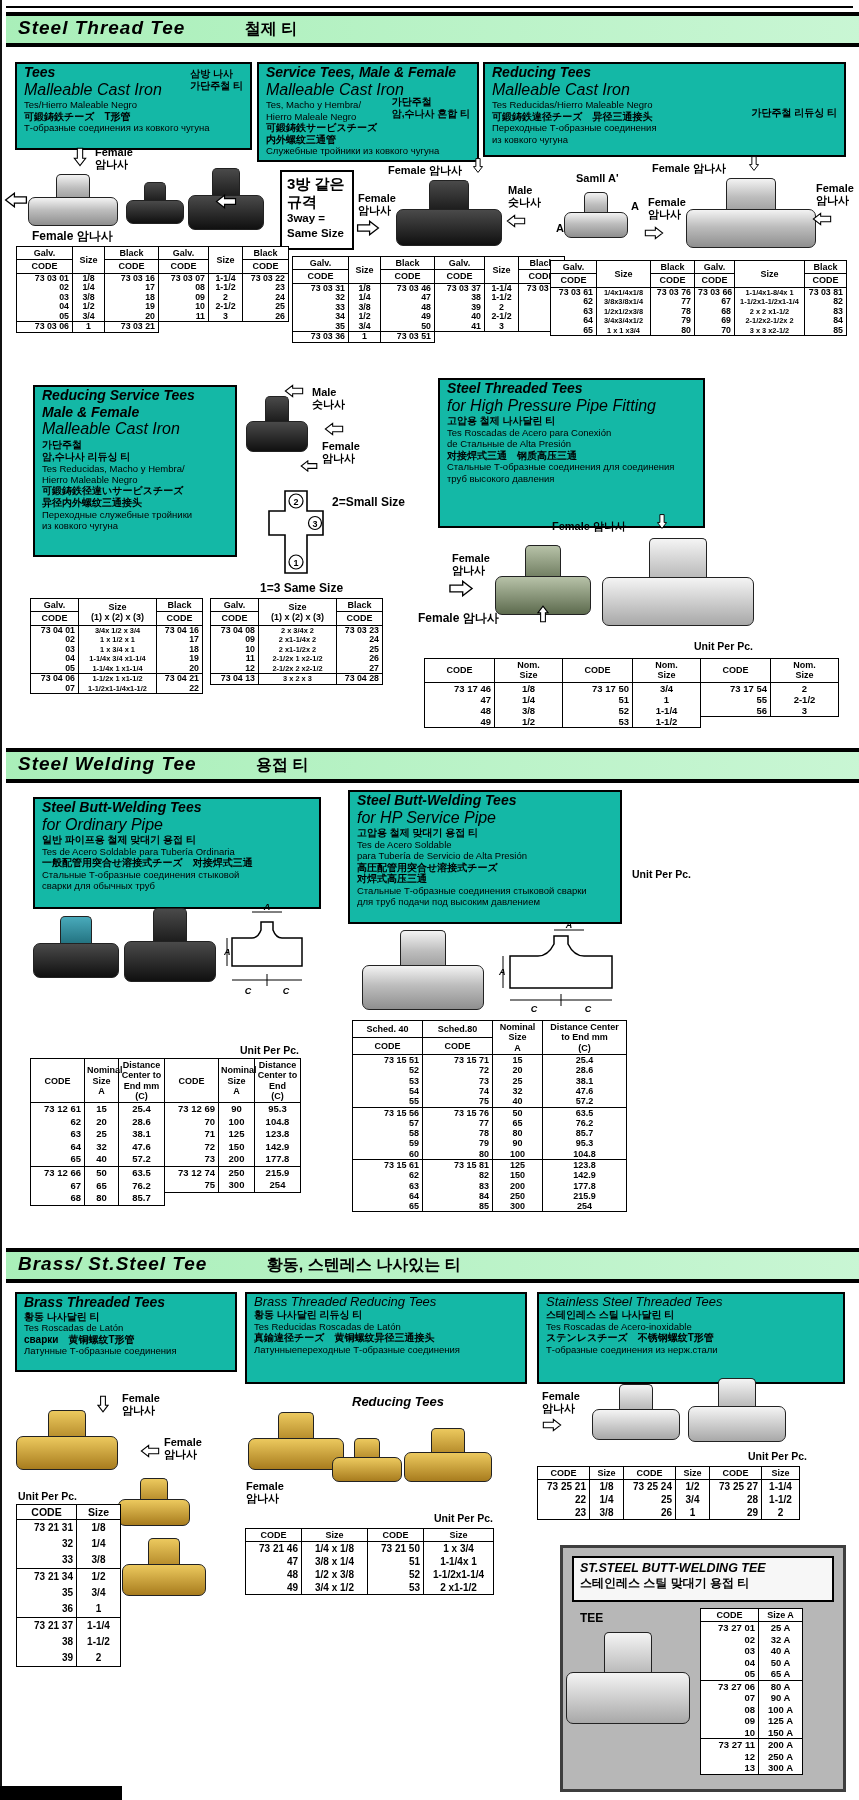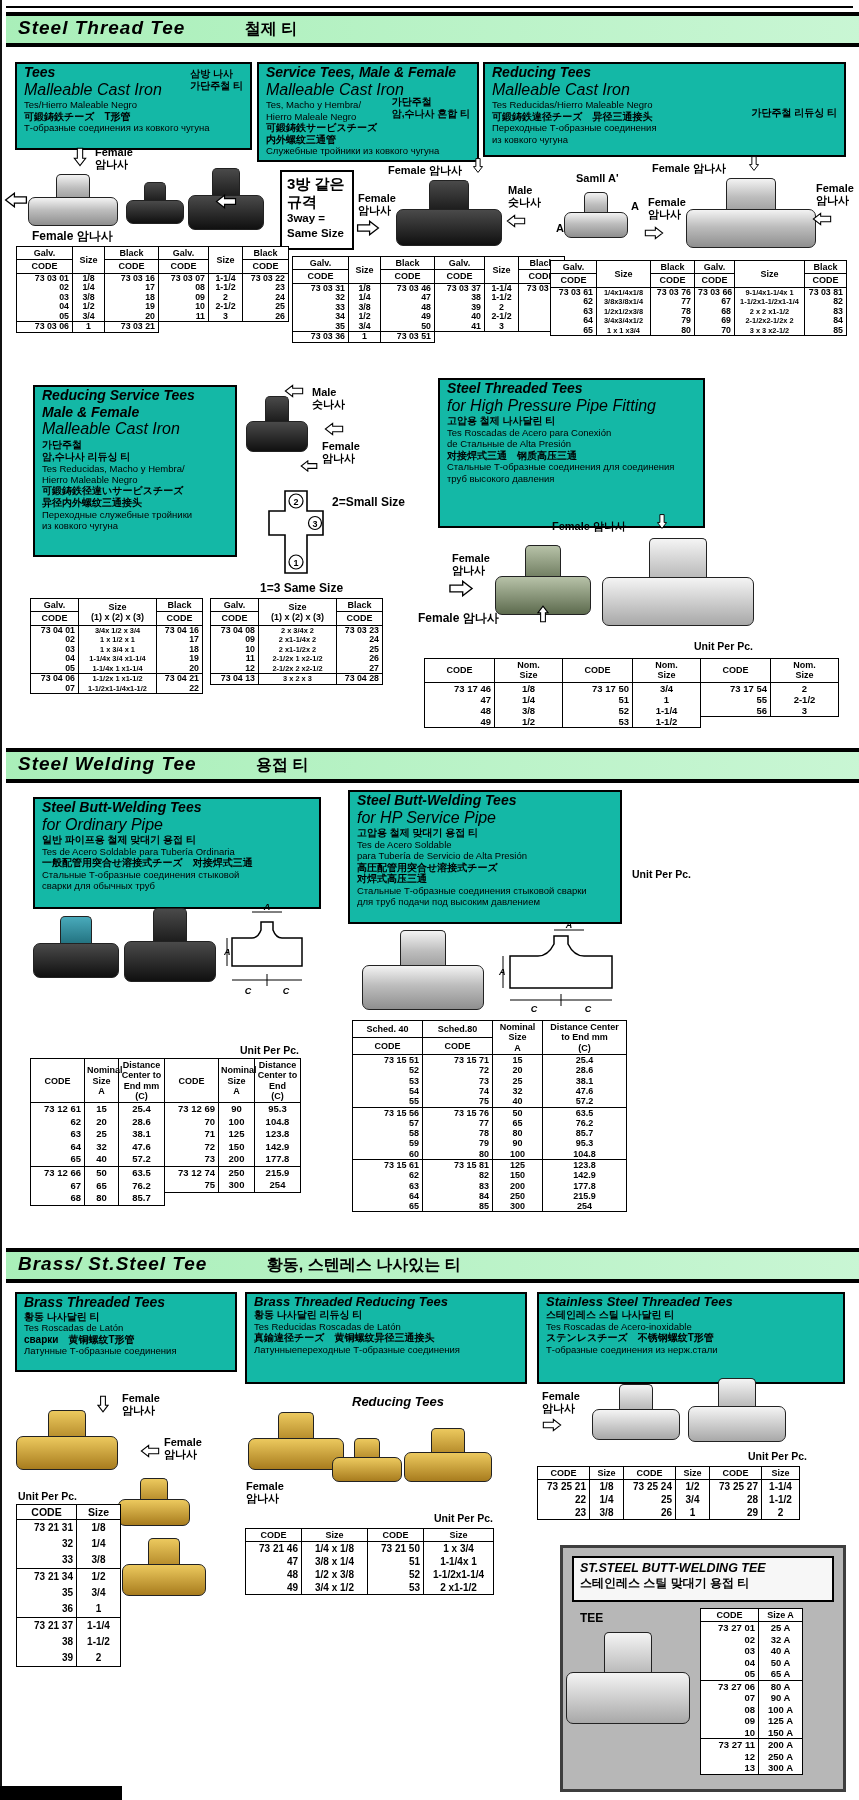--- a/index.html
+++ b/index.html
@@ -6,21 +6,21 @@
   body{width:859px;height:1800px;position:relative;background:#fff;font-family:"Liberation Sans",sans-serif;overflow:hidden}
   .abs{position:absolute}
   
   .bar{position:absolute;left:6px;width:847px;height:26px;background:linear-gradient(90deg,#a9efb9,#c9f6d4);border-top:4px solid #000;border-bottom:4px solid #000;padding-top:1px;padding-left:12px;box-sizing:content-box}
   .bar-en{font-style:italic;font-weight:bold;font-size:19px;letter-spacing:1px}
   .bar-ko{font-weight:bold;font-size:16px;margin-left:55px}
   
   .ibox{position:absolute;background:#14b8a6;border:2.5px solid #000;box-sizing:border-box;padding:0 7px;overflow:hidden}
   .bx{line-height:1.18;white-space:nowrap}
   .bx.t1{font-style:italic;font-weight:bold;font-size:14px}
-  .bx.t1b{font-style:italic;font-weight:bold;font-size:13px}
+  .bx.t1b{font-style:italic;font-weight:normal;font-size:13px}
   .bx.t2{font-style:italic;font-weight:normal;font-size:16px}
   .bx.ko1{font-weight:bold;font-size:10px}
   .bx.es{font-size:9.5px}
   .bx.cj{font-weight:bold;font-size:10px}
   .bx.ru{font-size:9.5px}
   .bx.kt1{font-style:italic;font-weight:bold;font-size:12.5px}
   .bx.kt2{font-weight:bold;font-size:12px}
   .bx-right{position:absolute;right:7px;text-align:left}
   
   .lbl{position:absolute;font-weight:bold;font-size:11px;line-height:12px;white-space:nowrap}
@@ -411,21 +411,21 @@
           <th>CODE</th>
           <th>CODE</th>
         </tr>
       </thead>
       <tbody>
         <tr>
           <td class="code">73 03 61</td>
           <td class="size">1/4x1/4x1/8</td>
           <td class="code">73 03 76</td>
           <td class="code">73 03 66</td>
-          <td class="size">9-1/4x1-1/4x 1</td>
+          <td class="size">1-1/4x1-8/4x 1</td>
           <td class="code">73 03 81</td>
         </tr>
         <tr>
           <td class="code">62</td>
           <td class="size">3/8x3/8x1/4</td>
           <td class="code">77</td>
           <td class="code">67</td>
           <td class="size">1-1/2x1-1/2x1-1/4</td>
           <td class="code">82</td>
         </tr>

